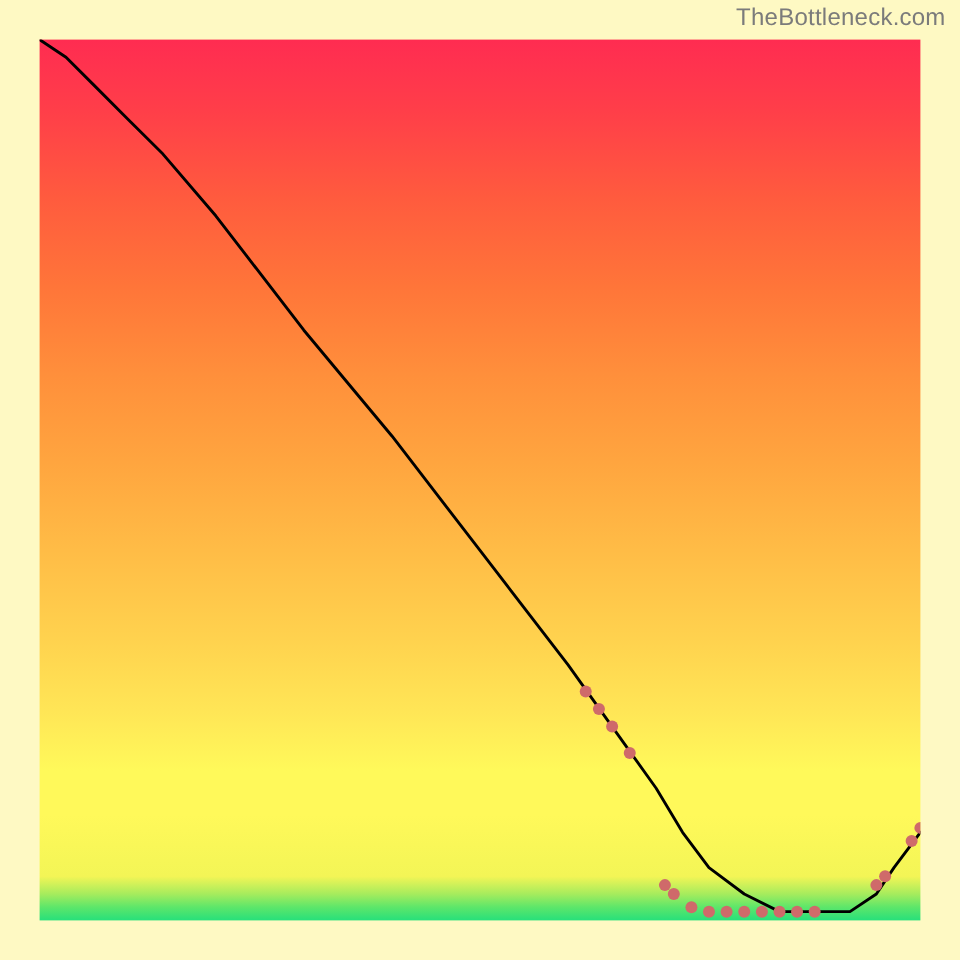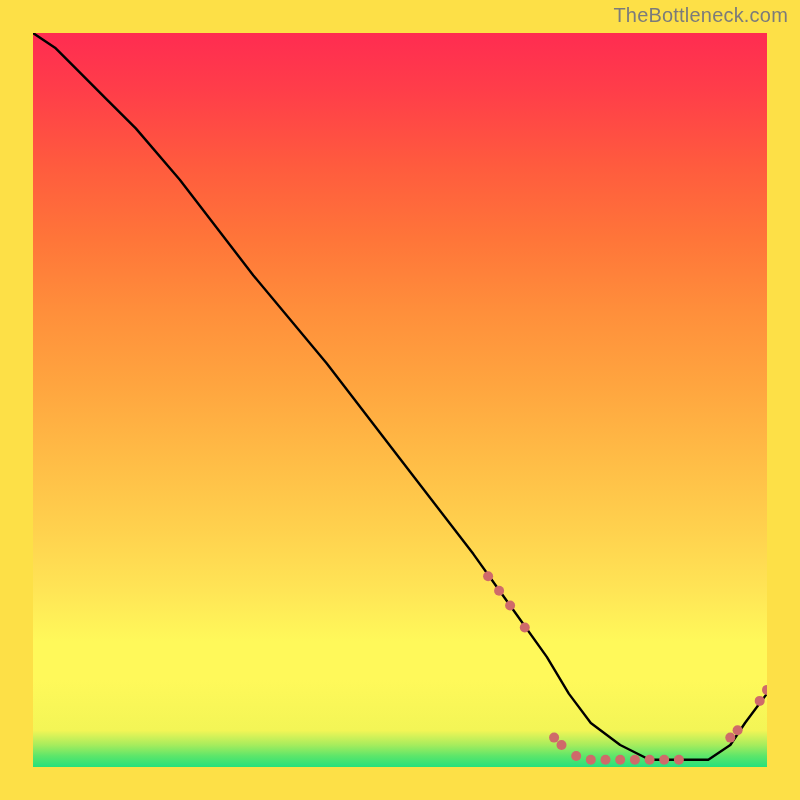--- a/index.html
+++ b/index.html
@@ -8,21 +8,21 @@
     width: 800px;
     height: 800px;
     background: #000;
     overflow: hidden;
     font-family: Arial, Helvetica, sans-serif;
   }
   .frame {
     position: relative;
     width: 800px;
     height: 800px;
-    background: #fde047;
+    background: #fef9c3;
   }
   .watermark {
     position: absolute;
     top: 4px;
     right: 12px;
     color: #7b7b7b;
     font-size: 20px;
     letter-spacing: 0.2px;
     z-index: 5;
   }

